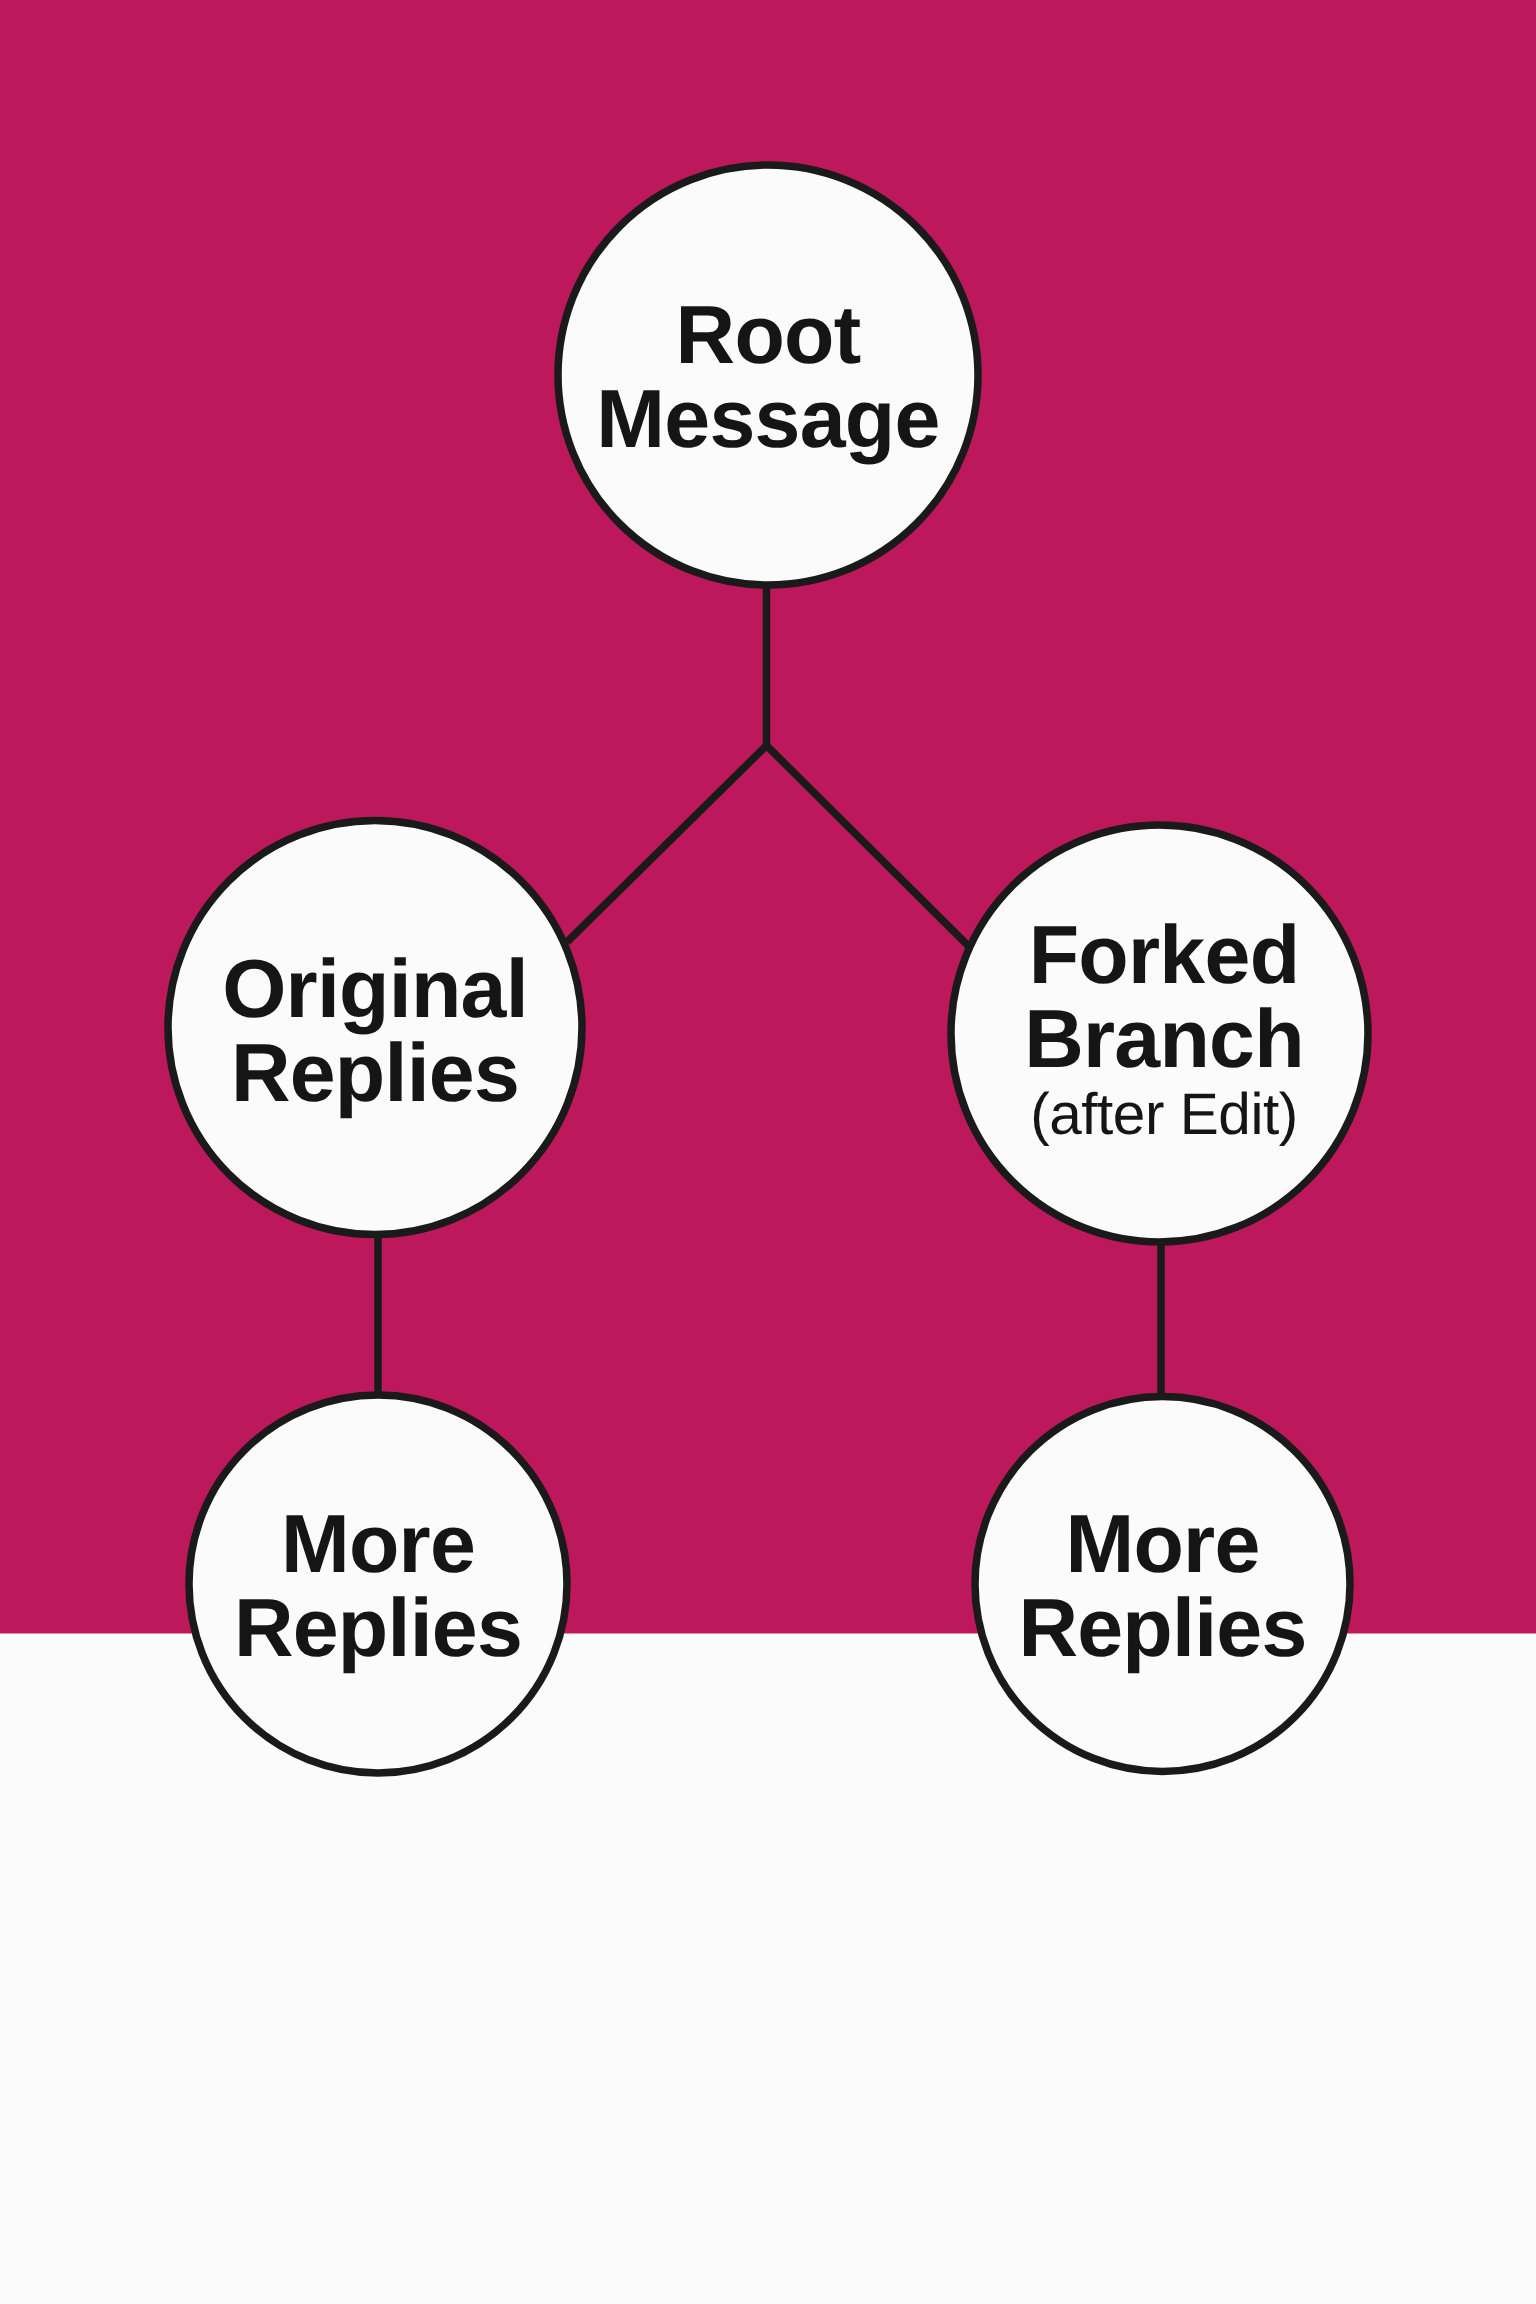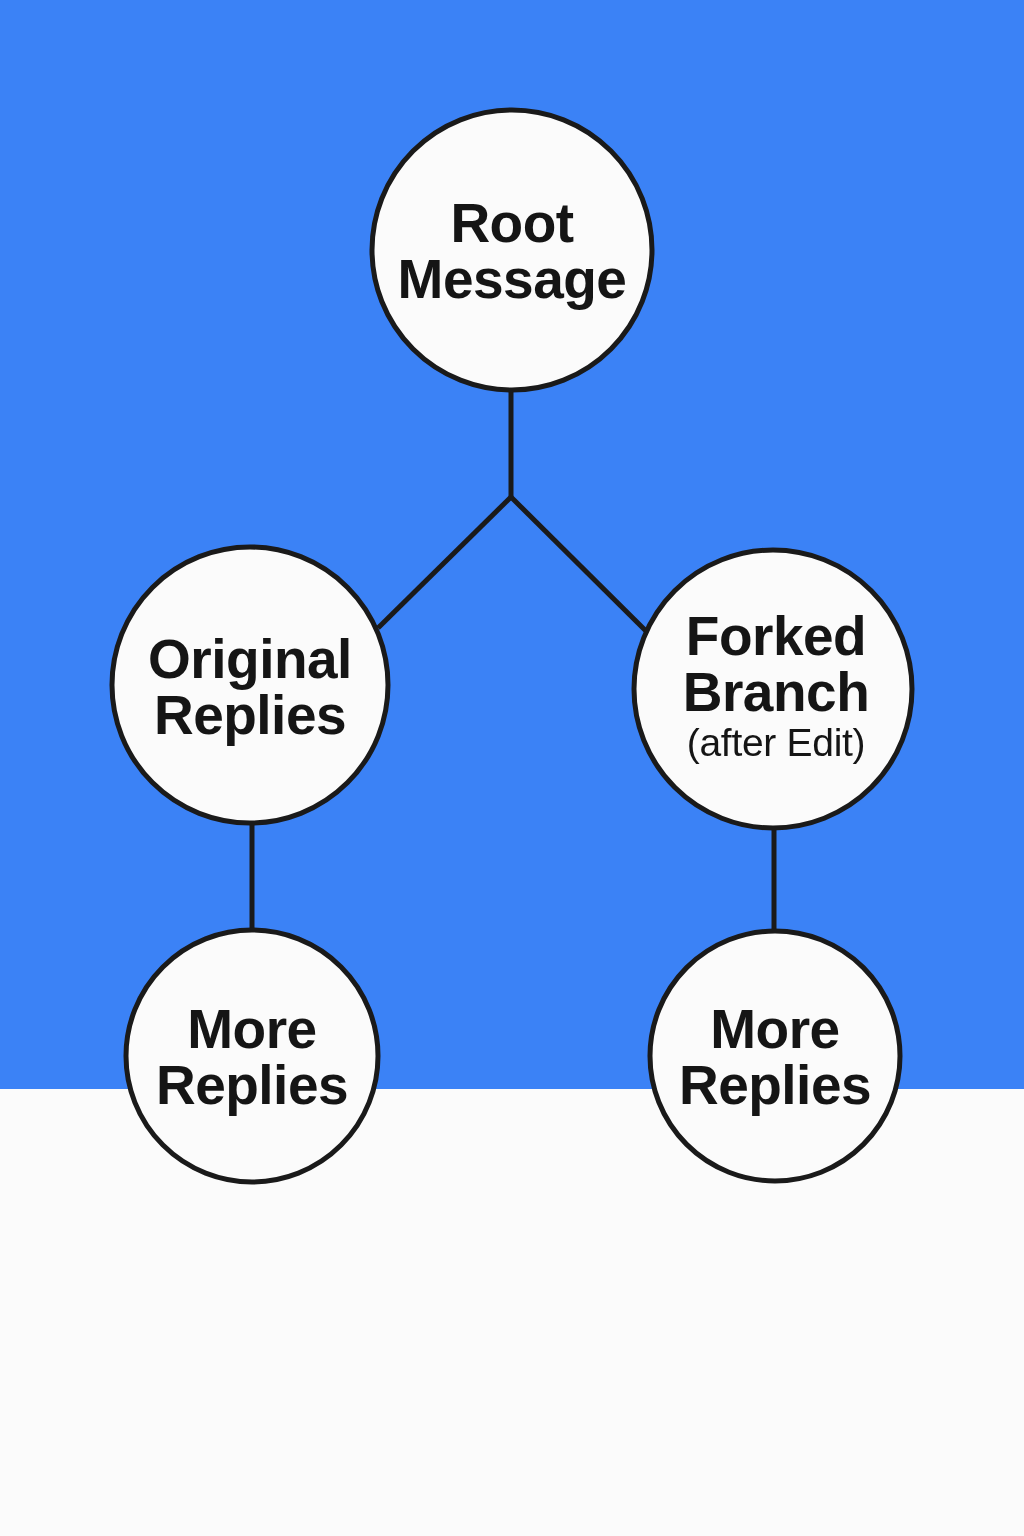--- a/index.html
+++ b/index.html
@@ -10,21 +10,21 @@
     width: 1024px;
     height: 1536px;
     background: #fbfbfb;
     font-family: "Liberation Sans", sans-serif;
     overflow: hidden;
   }
   #diagram-root {
     position: relative;
     width: 1024px;
     height: 1089px;
-    background: #3b82f6;
+    background: #be185d;
   }
   #tree-svg {
     position: absolute;
     top: 0;
     left: 0;
     width: 1024px;
     height: 1536px;
     display: block;
   }
   .node-circle {

